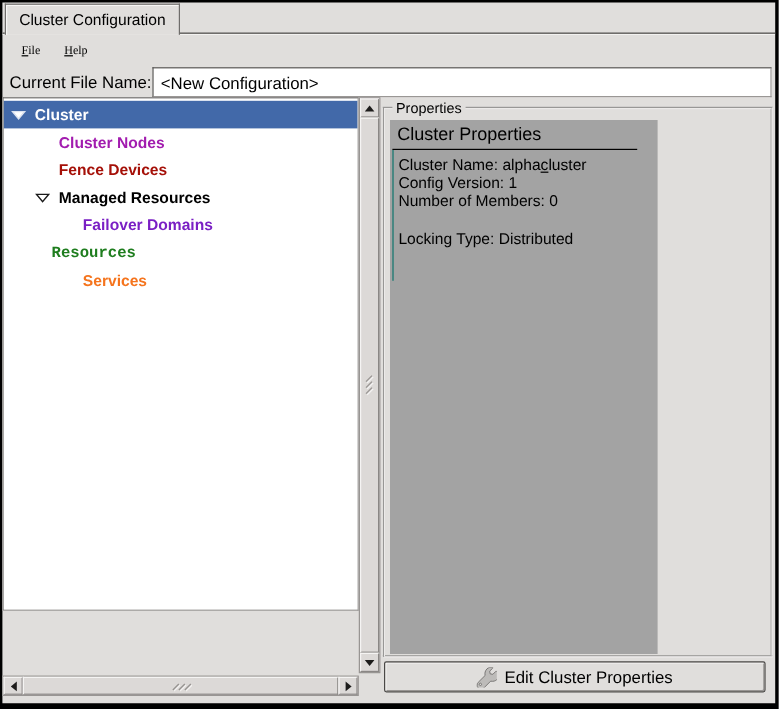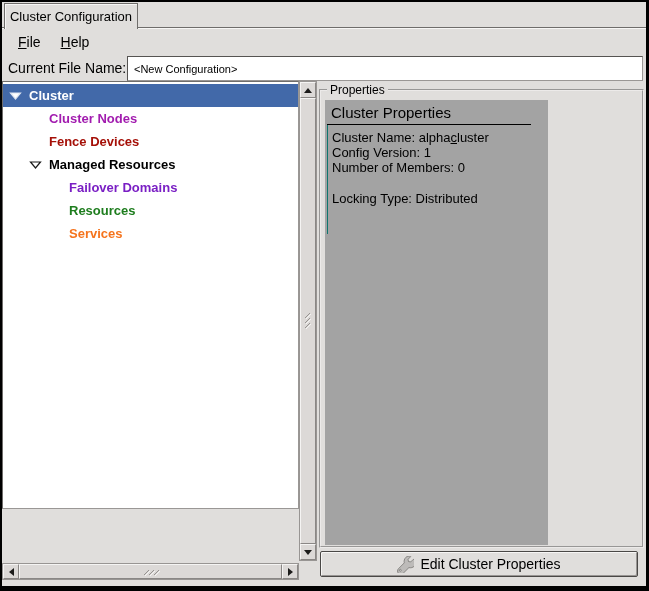--- a/index.html
+++ b/index.html
@@ -9,42 +9,42 @@
     width:649px;height:591px;
     background:#e0dedc;
     border:solid #000;
     border-width:2px 3px 5px 2px;
     font-family:"Liberation Sans","DejaVu Sans",sans-serif;
     color:#000;
     overflow:hidden;
   }
   
   .tab{
-    position:absolute;left:2px;top:1px;width:134px;height:26px;
+    position:absolute;left:2px;top:1px;width:146px;height:26px;
     background:#e0dedc;
     border:1px solid #6f6d6b;border-bottom:none;
     box-shadow:inset 1px 1px 0 #f7f6f5;
     display:flex;align-items:center;justify-content:center;
     font-size:13px;z-index:3;
   }
   .nb-line{position:absolute;left:0;top:25px;width:100%;height:2px;z-index:1;
     background:linear-gradient(#6f6d6b 50%,#f7f6f5 50%);}
   
   .menubar{position:absolute;left:0;top:27px;width:100%;height:26px;
     display:flex;align-items:center;padding-left:6px;}
-  .menu-item{padding:3px 10px;font-size:14px;cursor:default;}
+  .menu-item{padding:3px 10px;font-size:10px;cursor:default;font-family:Liberation Serif, serif;}
   .mn{text-decoration:underline;}
   
   .file-row-label{position:absolute;left:6px;top:53px;height:26px;display:flex;align-items:center;font-size:14px;}
   .entry{
     position:absolute;left:125px;top:54px;width:516px;height:25px;
     background:#fff;border:1px solid #9a9795;
     border-top-color:#565452;border-left-color:#565452;
     font-family:"Liberation Sans","DejaVu Sans",sans-serif;
-    font-size:11px;padding:0 6px;color:#000;outline:none;
+    font-size:14px;padding:0 6px;color:#000;outline:none;
   }
   
   .tree-view{
     position:absolute;left:0;top:79px;width:297px;height:428px;
     background:#fff;border:1px solid #9a9795;
     border-top-color:#6f6d6b;border-left-color:#6f6d6b;
     padding-top:2px;overflow:hidden;
   }
   .tree-row{height:23px;display:flex;align-items:center;font-size:13px;font-weight:bold;white-space:nowrap;}
   .tree-row.selected{background:#4269a9;}
@@ -127,21 +127,21 @@
           <svg width="13" height="11" viewBox="0 0 13 11">
             <polygon points="1.5,3 11.5,3 6.5,9" fill="#ffffff" stroke="#1a1a1a" stroke-width="1.2"></polygon>
           </svg>
         </span>
         <span class="tree-label" style="color: rgb(0, 0, 0);">Managed Resources</span>
       </div>
       <div class="tree-row" style="padding-left: 46px;">
         <span class="expander"></span>
         <span class="tree-label" style="color: rgb(122, 31, 196);">Failover Domains</span>
       </div>
-      <div class="tree-row" style="padding-left: 46px;">
+      <div class="tree-row" style="padding-left: 20px; font-family: Liberation Mono, monospace;">
         <span class="expander"></span>
         <span class="tree-label" style="color: rgb(30, 125, 30);">Resources</span>
       </div>
       <div class="tree-row" style="padding-left: 46px;">
         <span class="expander"></span>
         <span class="tree-label" style="color: rgb(245, 116, 29);">Services</span>
       </div>
     </div>
 
   <div class="vscroll">

